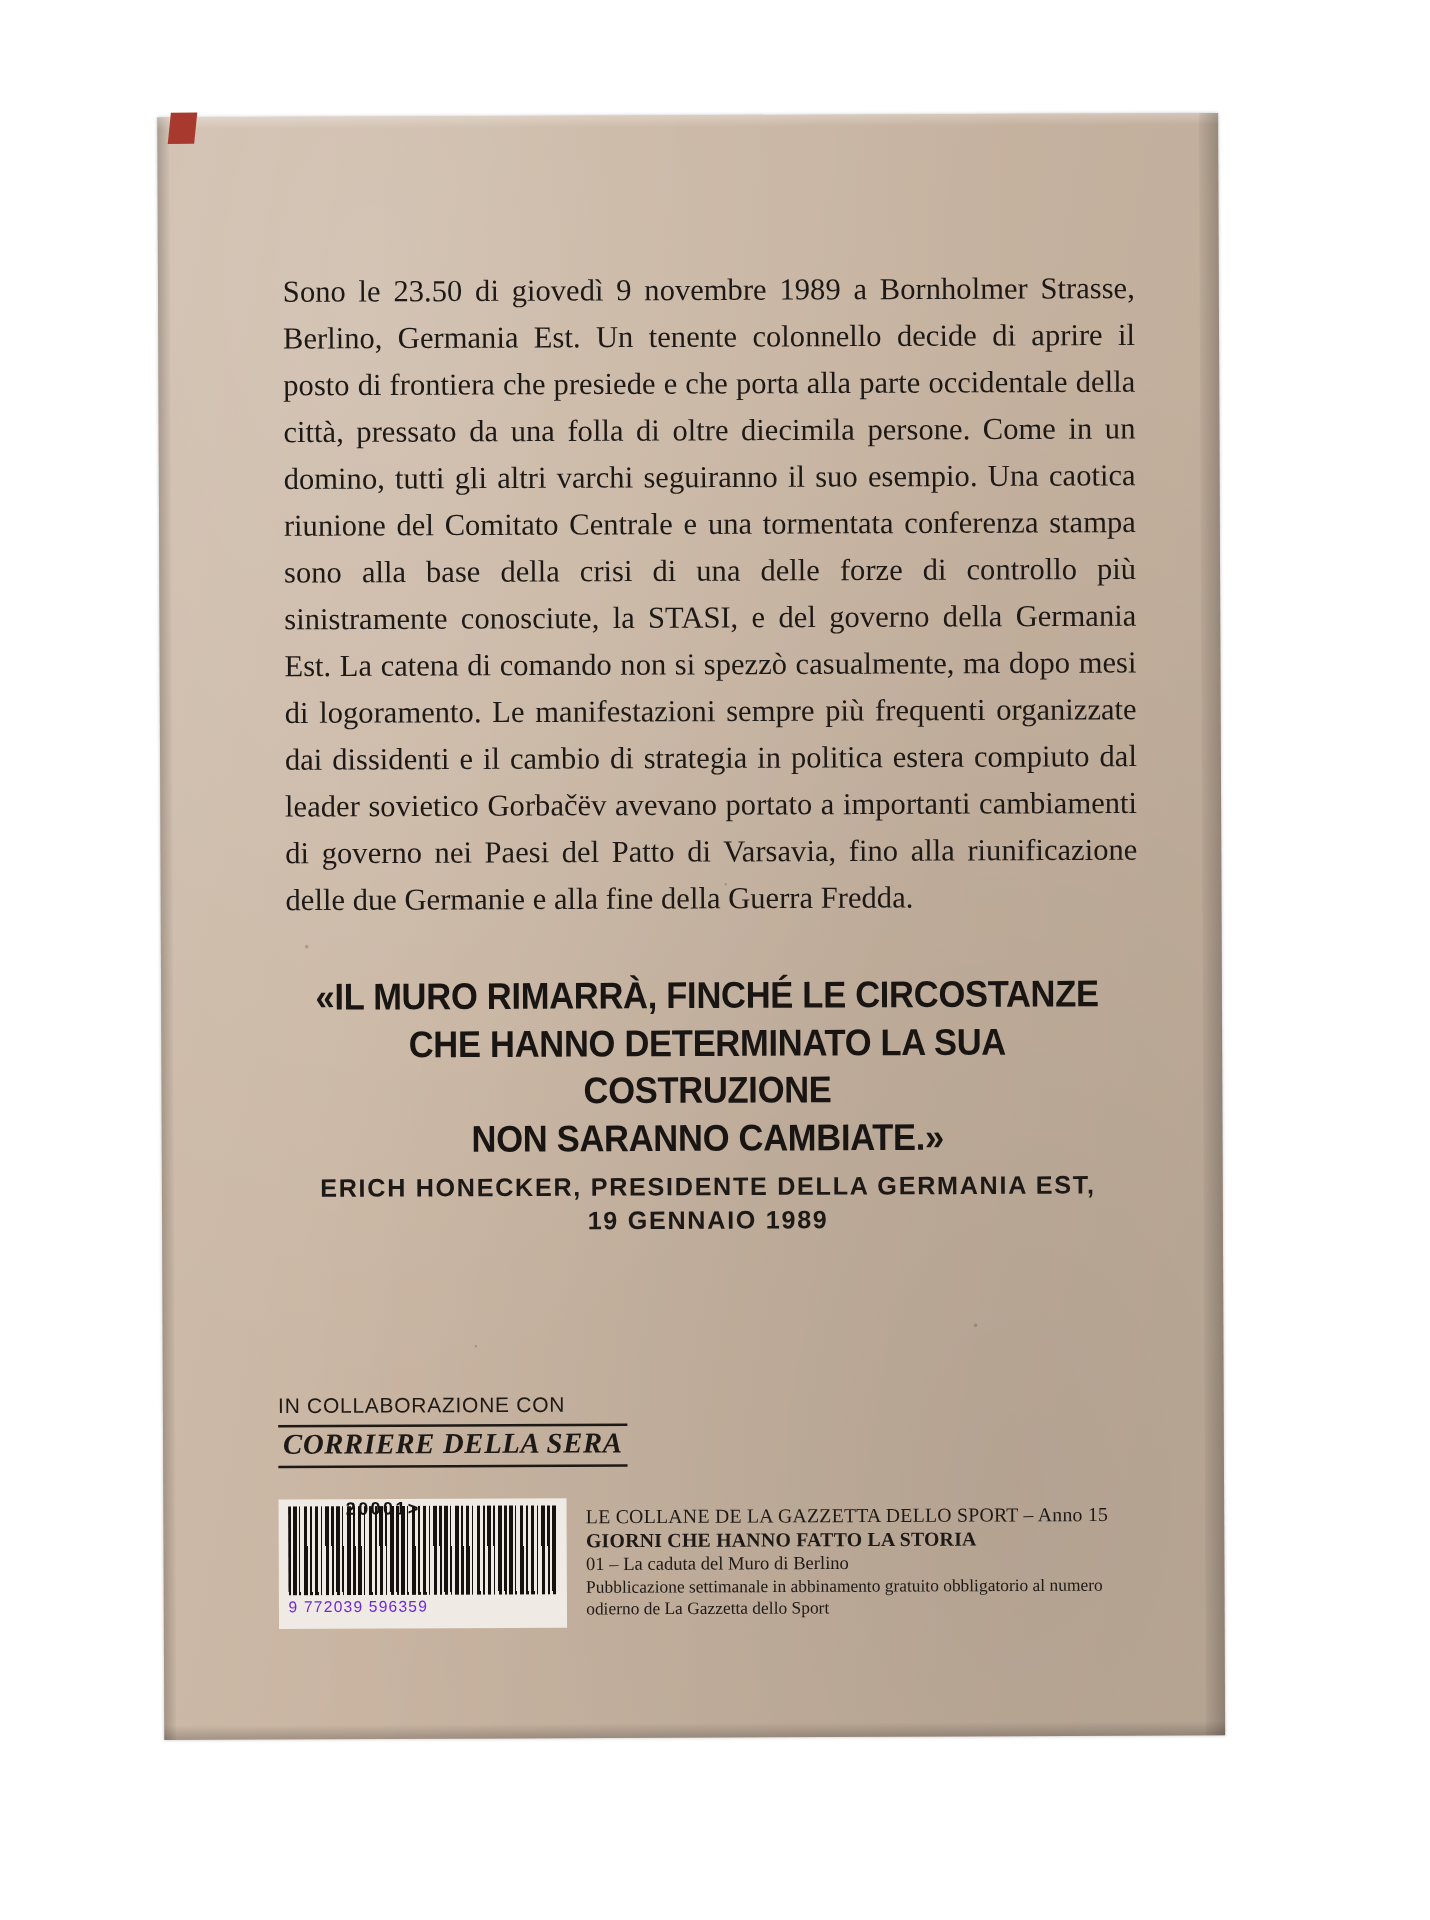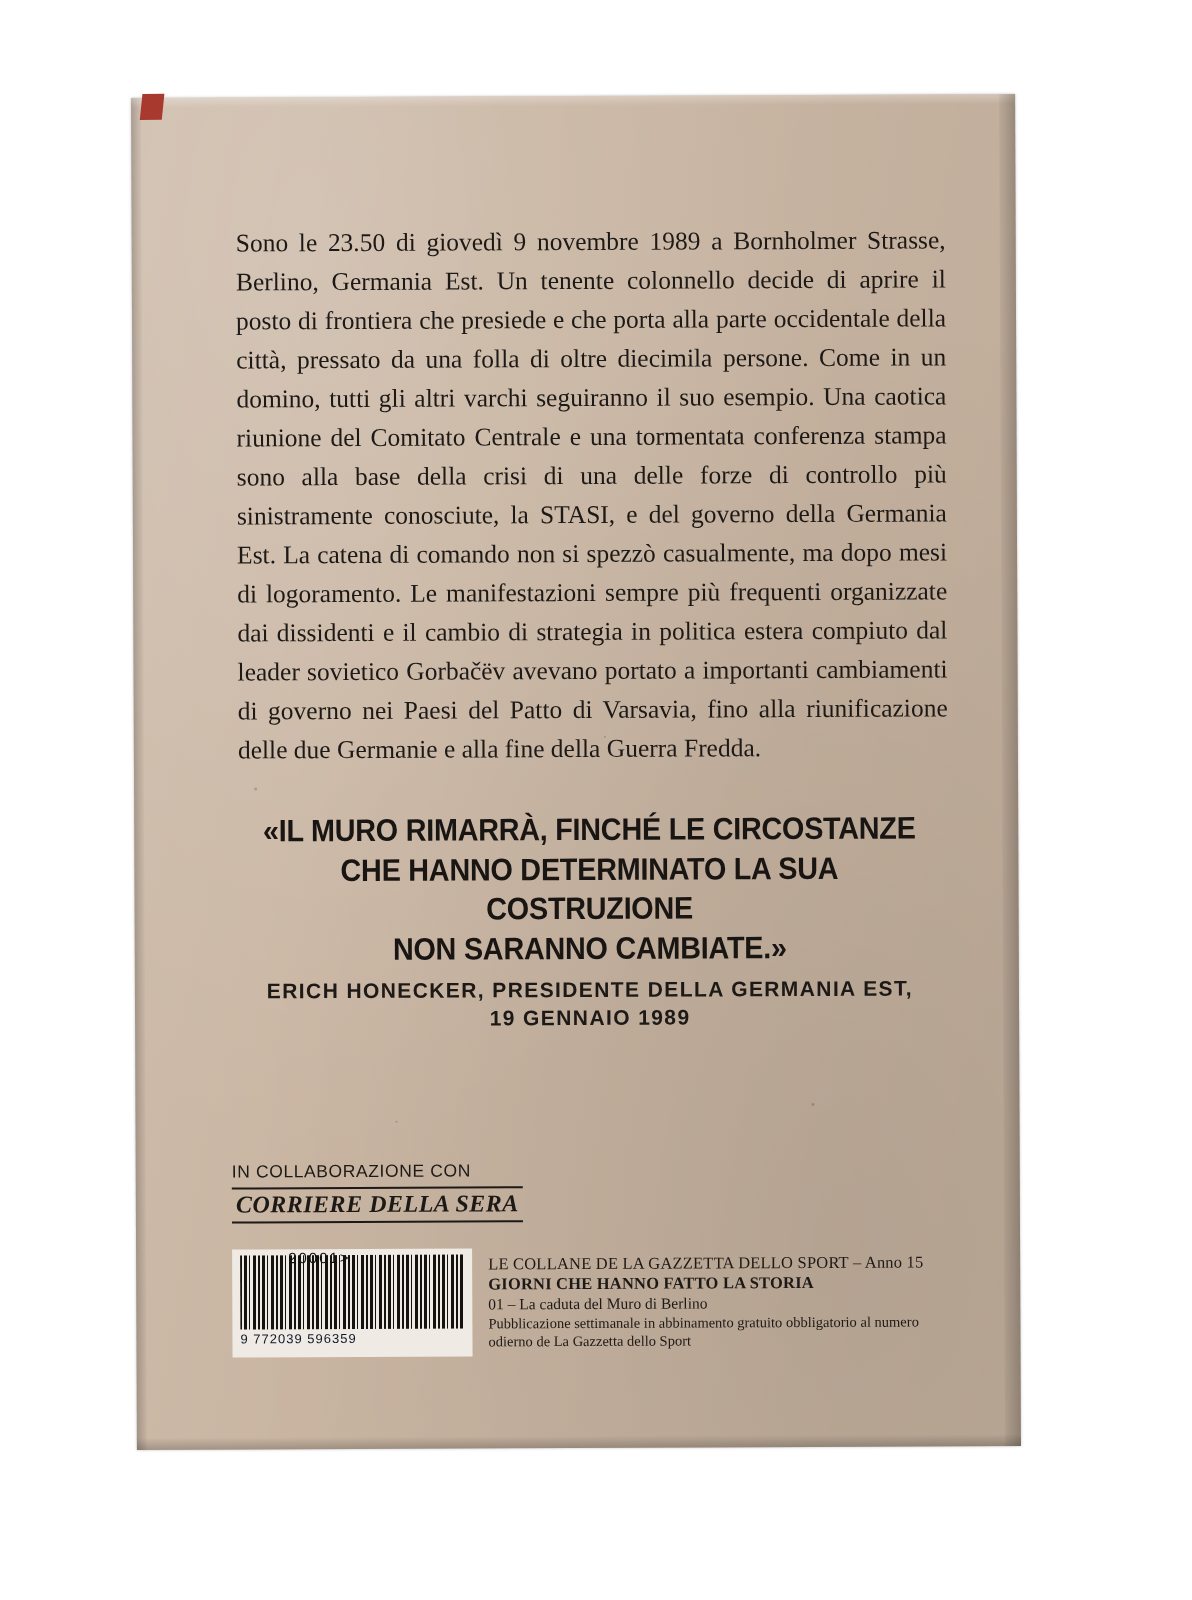--- a/index.html
+++ b/index.html
@@ -168,31 +168,32 @@
       #14110f 9px, #14110f 10px,
       #efeae3 10px, #efeae3 13px,
       #14110f 13px, #14110f 16px,
       #efeae3 16px, #efeae3 18px
     );
   }
   .barcode-num {
     font-family: "Liberation Sans", sans-serif;
     font-size: 13px;
     letter-spacing: 1px;
-    color: #0f172a;
+    color: #6d28d9;
     margin-top: 2px;
   }
   .addon {
     position: absolute;
     left: 152px;
     top: 1152px;
     font-family: "Liberation Sans", sans-serif;
     font-size: 15px;
     letter-spacing: 2px;
     color: #14110f;
+    font-weight: bold;
   }
 
   
   .colophon {
     position: absolute;
     left: 352px;
     top: 1158px;
     width: 470px;
     color: #1d1916;
     font-family: "Liberation Serif", serif;

